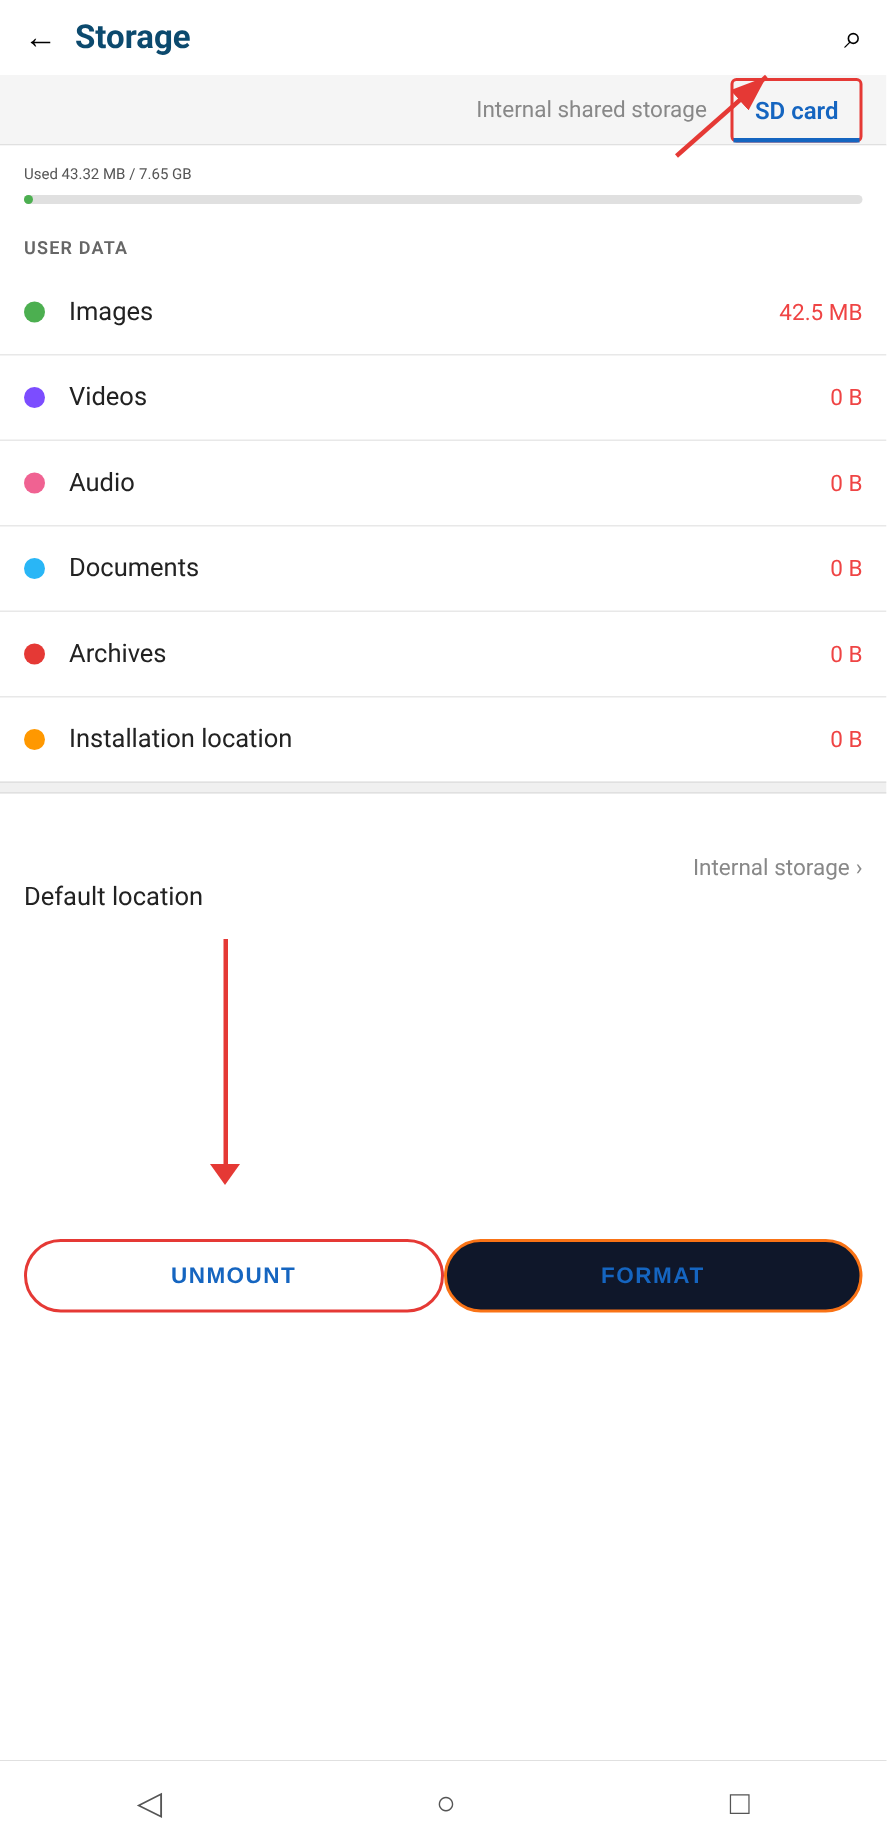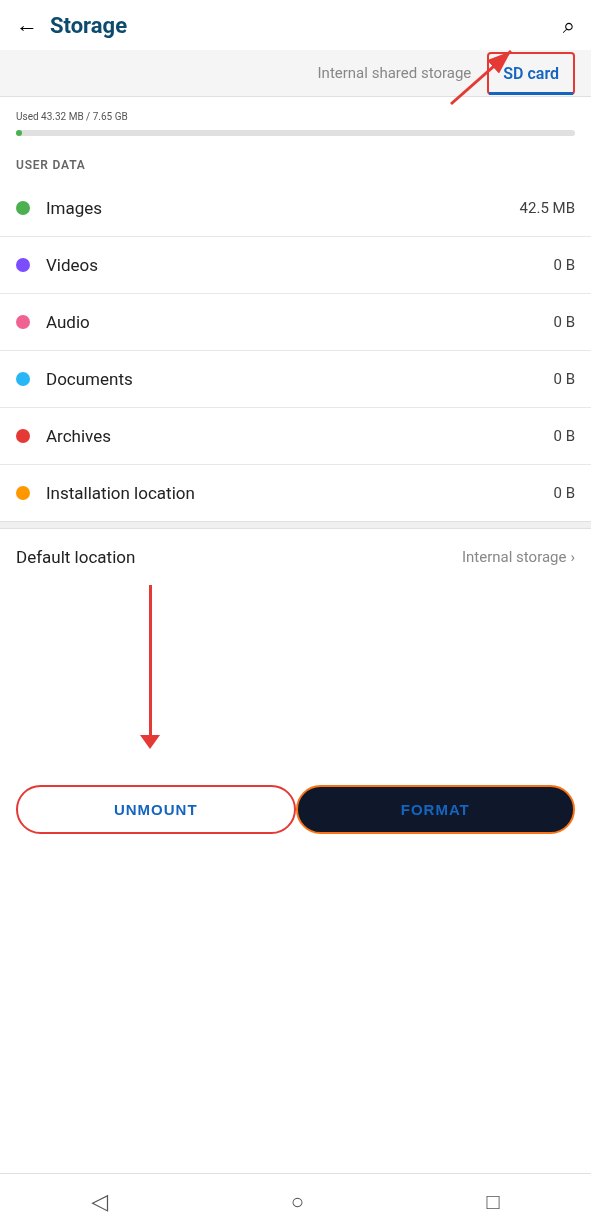--- a/index.html
+++ b/index.html
@@ -140,21 +140,21 @@
     .dot-red { background: #e53935; }
     .dot-orange { background: #ff9800; }
 
     .item-name {
       font-size: 17px;
       color: #222;
       flex: 1;
     }
     .item-size {
       font-size: 15px;
-      color: #404040;
+      color: #ef4444;
     }
 
     
     .section-divider {
       height: 8px;
       background: #f0f0f0;
       border-top: 1px solid #e0e0e0;
       border-bottom: 1px solid #e0e0e0;
     }
 
@@ -162,20 +162,21 @@
     .default-location {
       display: flex;
       align-items: center;
       justify-content: space-between;
       padding: 18px 16px;
       cursor: pointer;
     }
     .default-location-label {
       font-size: 17px;
       color: #222;
+      margin-top: 41px;
     }
     .default-location-value {
       font-size: 15px;
       color: #888;
       display: flex;
       align-items: center;
       gap: 4px;
     }
 
     

